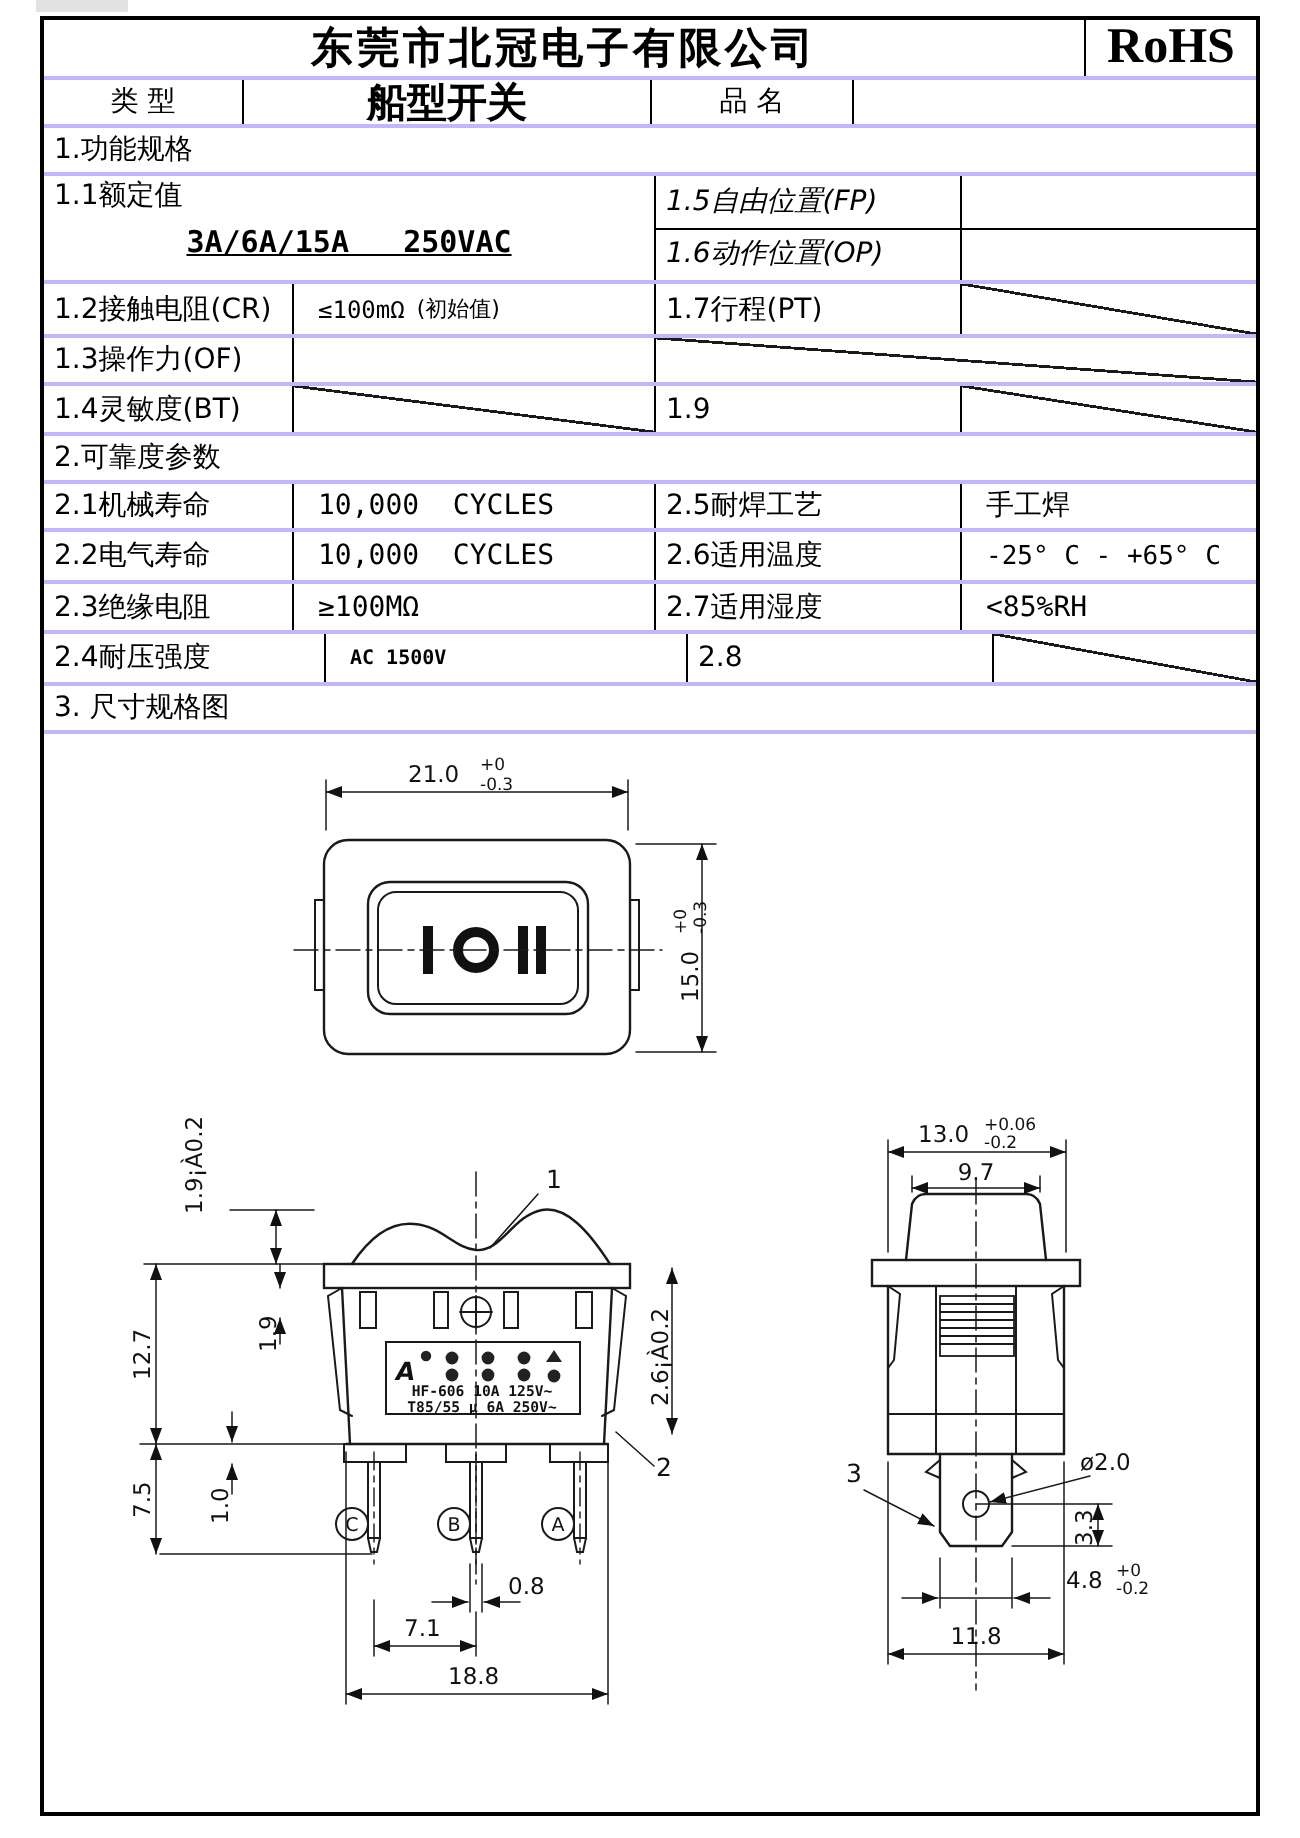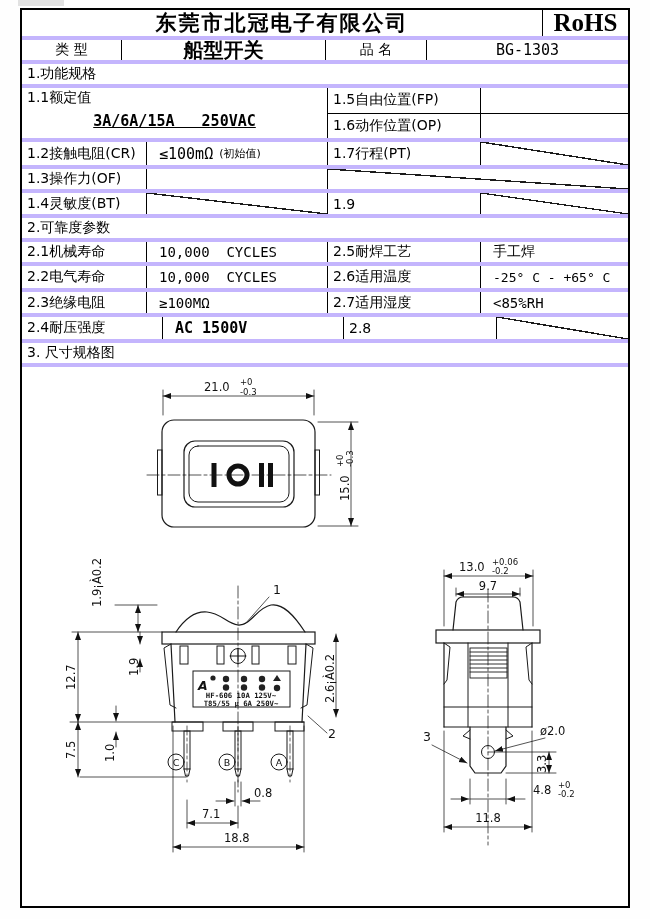--- a/index.html
+++ b/index.html
@@ -1,36 +1,36 @@
 <!DOCTYPE html>
 <html><head>
 <meta charset="utf-8">
 <style>
   html,body{margin:0;padding:0;background:#fff;}
   #page{position:relative;width:650px;height:919px;background:#fefefe;overflow:hidden;
         font-family:"DejaVu Sans",sans-serif;color:#000;}
   .smudge{position:absolute;left:18px;top:0;width:46px;height:6px;background:#e2e2e2;}
   #frame{position:absolute;left:20px;top:8px;width:610px;height:900px;border:2px solid #000;
          box-sizing:border-box;background:#fff;}
-  .row{display:flex;border-bottom:4px solid #c4b5fd;box-sizing:border-box;}
+  .row{display:flex;border-bottom:2px solid #c4b5fd;box-sizing:border-box;}
   .cell{box-sizing:border-box;border-right:1px solid #000;display:flex;align-items:center;
         font-size:14px;padding:1px 5px;overflow:hidden;white-space:pre;}
   .cell.last{border-right:none;}
   .center{justify-content:center;}
   .title-cell{font-size:21px;font-weight:bold;letter-spacing:2px;}
   .rohs-cell{font-family:"Liberation Serif",serif;font-size:25px;font-weight:600;}
   .bold{font-weight:bold;}
   .mono{font-family:"DejaVu Sans Mono",monospace;}
   .val{padding-left:12px;}
   .note{font-size:11px;margin-left:6px;}
   .diag{background-image:linear-gradient(to top right,
         transparent calc(50% - 0.7px),#1a1a1a calc(50% - 0.7px),
         #1a1a1a calc(50% + 0.7px),transparent calc(50% + 0.7px));}
   .subcol{display:flex;flex-direction:column;box-sizing:border-box;flex:1;}
-  .subrow{display:flex;box-sizing:border-box;}
+  .subrow{display:flex;box-sizing:border-box;font-style:italic;}
   .r11-left{flex-direction:column;align-items:flex-start;justify-content:flex-start;}
   .r11-label{font-size:14px;}
   .r11-value{align-self:center;margin-top:5px;font-size:15px;text-decoration:underline;}
   svg text{fill:#111;}
   .dimtext{font-size:11.5px;font-family:"DejaVu Sans",sans-serif;}
   .toltext{font-size:8.5px;font-family:"DejaVu Sans",sans-serif;}
   .callout{font-size:12.5px;font-family:"DejaVu Sans",sans-serif;}
   .marktext{font-size:7.3px;font-weight:bold;font-family:"DejaVu Sans Mono",monospace;}
   .pinletter{font-size:9.5px;font-family:"DejaVu Sans",sans-serif;}
 </style>
@@ -44,21 +44,20 @@
 
     <div class="row" style="height:30px">
       <div class="cell center title-cell" style="width:521px">东莞市北冠电子有限公司</div>
       <div class="cell last center rohs-cell" style="flex:1">RoHS</div>
     </div>
 
     <div class="row" style="height:24px">
       <div class="cell center" style="width:100px">类 型</div>
       <div class="cell center bold" style="width:204px;font-size:20px">船型开关</div>
       <div class="cell center" style="width:101px">品 名</div>
-      <div class="cell last center mono" style="flex:1;font-size:15px">BG-1303</div>
     </div>
 
     <div class="row" style="height:24px">
       <div class="cell last" style="flex:1">1.功能规格</div>
     </div>
 
     <div class="row" style="height:54px">
       <div class="cell r11-left" style="width:306px">
         <span class="r11-label">1.1额定值</span>
         <span class="r11-value mono bold">3A/6A/15A   250VAC</span>
@@ -71,21 +70,21 @@
         <div class="subrow" style="height:26px">
           <div class="cell" style="width:153px;height:100%">1.6动作位置(OP)</div>
           <div class="cell last" style="flex:1;height:100%"></div>
         </div>
       </div>
     </div>
 
     <div class="row" style="height:27px">
       <div class="cell" style="width:125px">1.2接触电阻(CR)</div>
       <div class="cell val" style="width:181px">
-        <span class="mono" style="font-size:15px">≤100mΩ</span>
+        <span class="mono" style="font-size:12px">≤100mΩ</span>
         <span class="note">(初始值)</span>
       </div>
       <div class="cell" style="width:153px">1.7行程(PT)</div>
       <div class="cell last diag" style="flex:1"></div>
     </div>
 
     <div class="row" style="height:24px">
       <div class="cell" style="width:125px">1.3操作力(OF)</div>
       <div class="cell" style="width:181px"></div>
       <div class="cell last diag" style="flex:1"></div>
@@ -118,21 +117,21 @@
 
     <div class="row" style="height:25px">
       <div class="cell" style="width:125px">2.3绝缘电阻</div>
       <div class="cell val mono" style="width:181px">≥100MΩ</div>
       <div class="cell" style="width:153px">2.7适用湿度</div>
       <div class="cell last val mono" style="flex:1">&lt;85%RH</div>
     </div>
 
     <div class="row" style="height:26px">
       <div class="cell" style="width:141px">2.4耐压强度</div>
-      <div class="cell val mono bold" style="width:181px;font-size:15px">AC 1500V</div>
+      <div class="cell val mono bold" style="width:181px;font-size:10px">AC 1500V</div>
       <div class="cell" style="width:153px">2.8</div>
       <div class="cell last diag" style="flex:1"></div>
     </div>
 
     <div class="row" style="height:24px">
       <div class="cell last" style="flex:1">3. 尺寸规格图</div>
     </div>
 
     <svg width="606" height="539" viewBox="22 367 606 539" style="display:block" fill="none" stroke="#1a1a1a" stroke-width="1.2" stroke-linecap="round">
       <defs>

